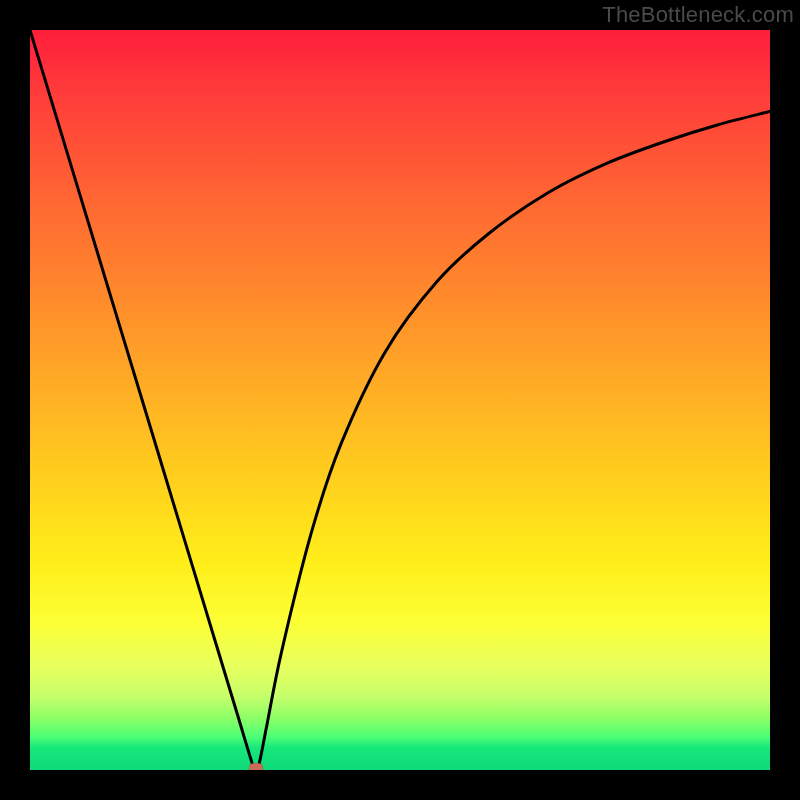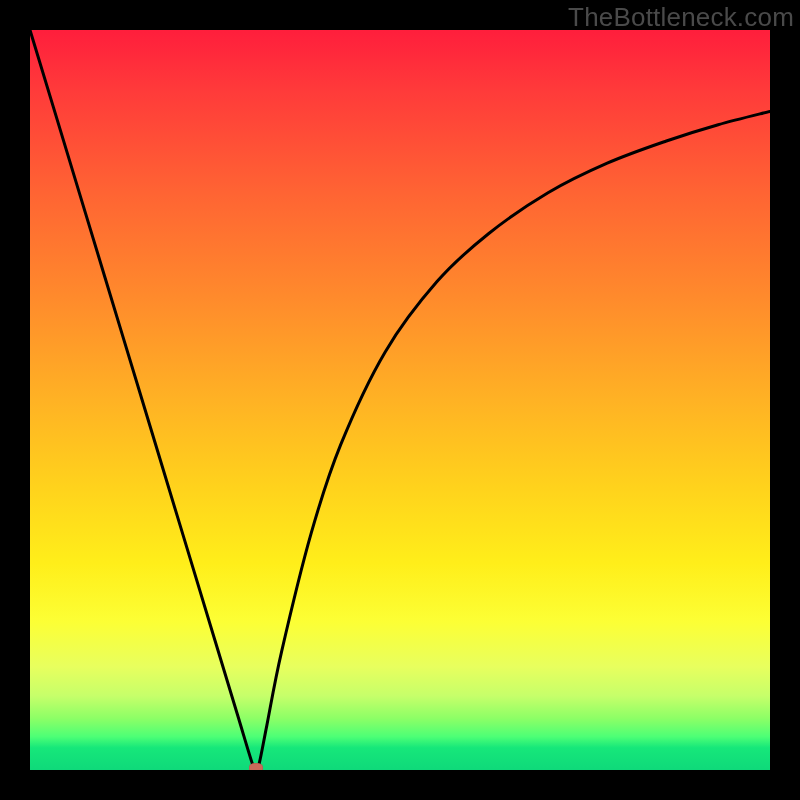--- a/index.html
+++ b/index.html
@@ -15,21 +15,21 @@
     position: relative;
     width: 800px;
     height: 800px;
     background: #000000;
     box-sizing: border-box;
   }
   .watermark {
     position: absolute;
     top: 2px;
     right: 6px;
-    font-size: 26px;
+    font-size: 22px;
     font-weight: 400;
     color: #4a4a4a;
     letter-spacing: 0.2px;
     z-index: 5;
     pointer-events: none;
   }
   .plot-area {
     position: absolute;
     left: 30px;
     top: 30px;

